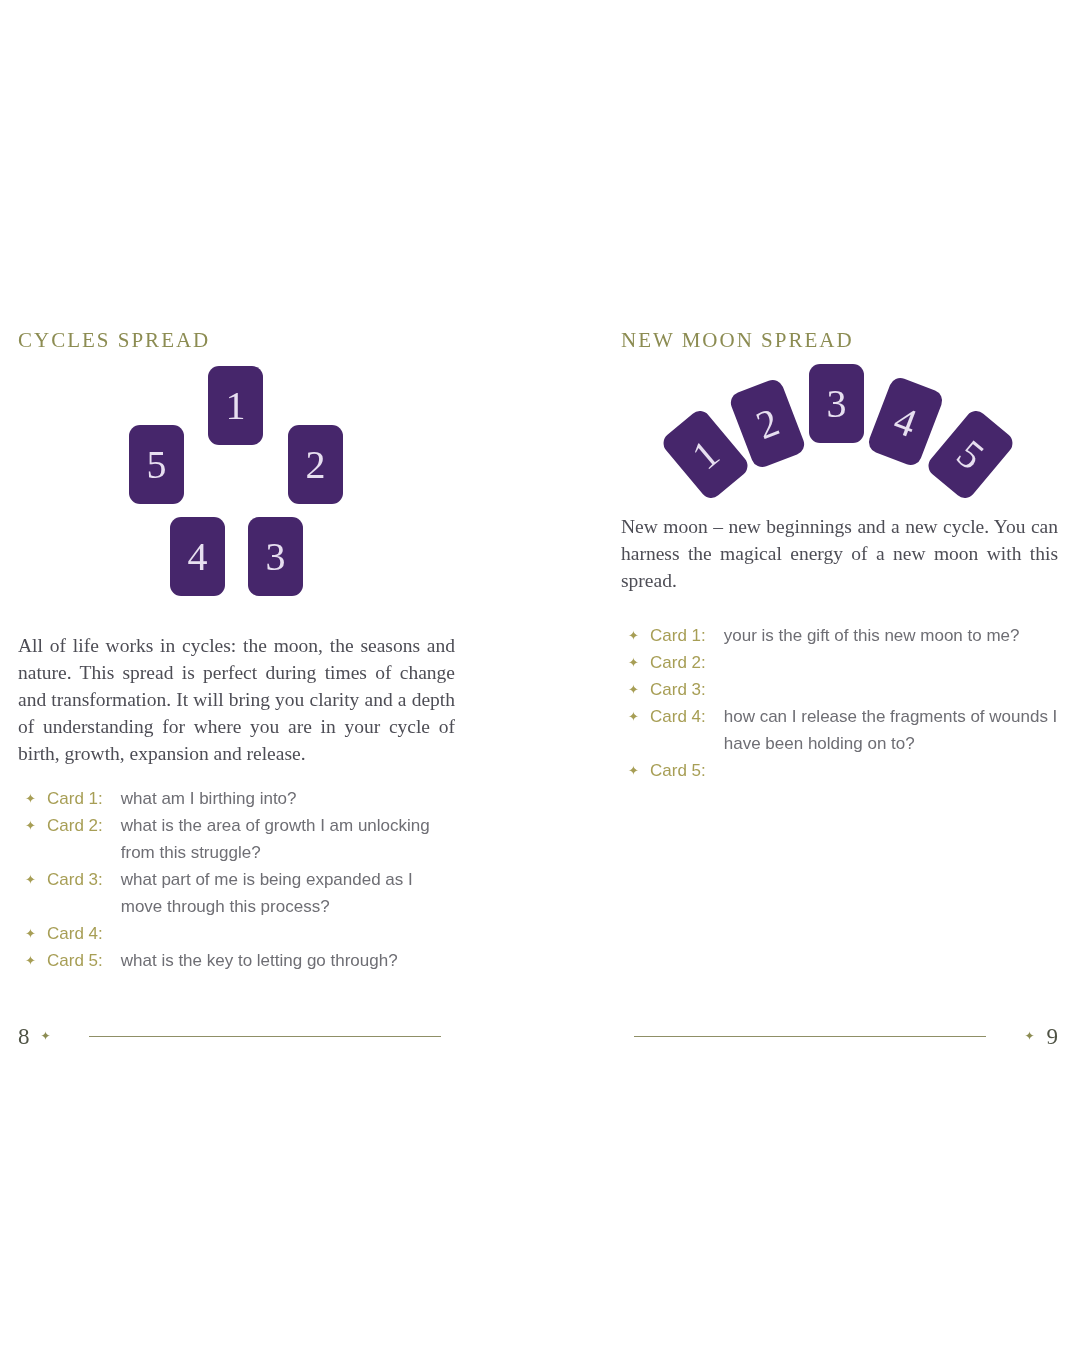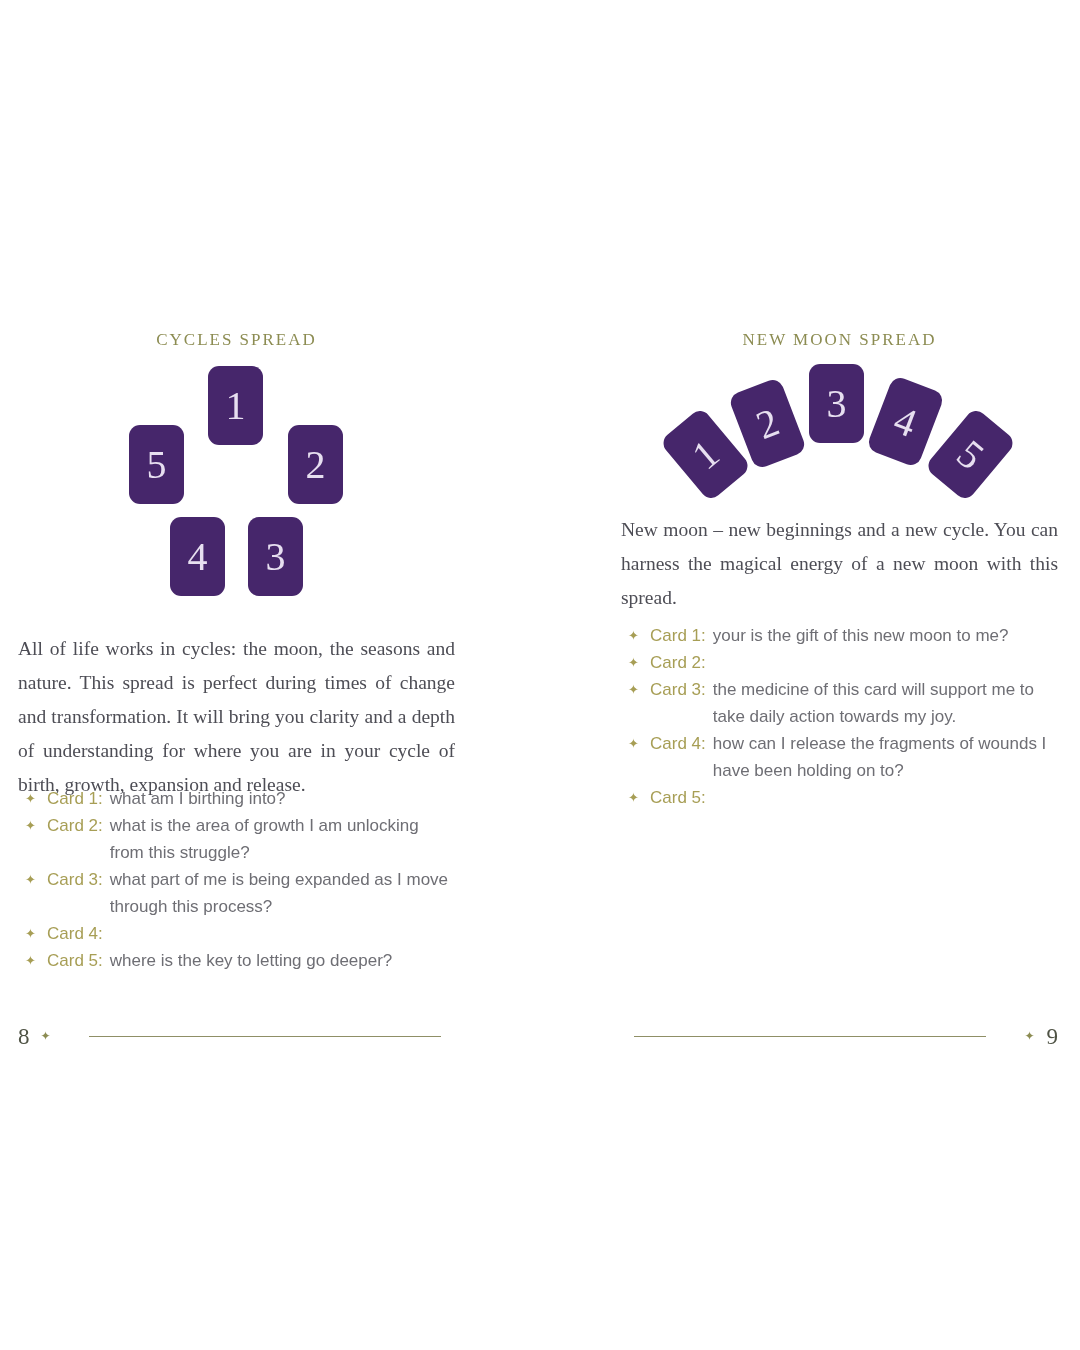--- a/index.html
+++ b/index.html
@@ -16,24 +16,23 @@
     width:437px;
     height:1350px;
   }
   .page-left  { left:18px; }
   .page-right { left:621px; }
 
   .page-title {
     position:absolute;
     top:327px; left:0;
     width:100%;
-    text-align:center;
     font-family:"Liberation Serif", serif;
     font-weight:normal;
-    font-size:17px;
+    font-size:21px;
     line-height:26px;
     letter-spacing:2px;
     color:#8C8C52;
   }
 
   
   .spread-layout { position:absolute; left:0; width:437px; }
   .cycles-layout { top:366px; height:235px; }
   .fan-layout    { top:360px; height:160px; }
 
@@ -64,21 +63,21 @@
   .pos-f5 { left:322px; top:55px; transform:rotate(40deg);  }
 
   
   .intro {
     position:absolute;
     left:0;
     width:437px;
     text-align:justify;
     font-family:"Liberation Serif", serif;
     font-size:19.5px;
-    line-height:34px;
+    line-height:27px;
     color:#4D4D55;
   }
   .intro-left  { top:632px; }
   .intro-right { top:513px; }
 
   
   .card-list {
     position:absolute;
     left:0;
     width:437px;
@@ -98,21 +97,21 @@
   .bullet {
     flex:0 0 14px;
     color:#A79E55;
     font-size:13px;
     margin-right:8px;
     line-height:27px;
   }
   .card-label {
     color:#A79E55;
     white-space:nowrap;
-    margin-right:7px;
+    margin-right:18px;
     text-align:center;
   }
   .q-text { flex:1; }
 
   
   .footer {
     position:absolute;
     top:1020px;
     left:0;
     width:437px;
@@ -185,21 +184,21 @@
       <span class="card-label">Card 3:</span>
       <span class="q-text">what part of me is being expanded as I move through this process?</span>
     </li>
     <li>
       <span class="bullet">✦</span>
       <span class="card-label">Card 4:</span>
     </li>
     <li>
       <span class="bullet">✦</span>
       <span class="card-label">Card 5:</span>
-      <span class="q-text">where is the key to letting go deeper?</span>
+      <span class="q-text">what is the key to letting go through?</span>
     </li>
   </ul>
 
   <div class="footer footer-left">
     <span class="pageno">8</span>
     <span class="footstar">✦</span>
     <div class="rule"></div>
   </div>
 
 </section>
@@ -234,21 +233,20 @@
       <span class="card-label">Card 1:</span>
       <span class="q-text">your is the gift of this new moon to me?</span>
     </li>
     <li>
       <span class="bullet">✦</span>
       <span class="card-label">Card 2:</span>
     </li>
     <li>
       <span class="bullet">✦</span>
       <span class="card-label">Card 3:</span>
-      <span class="q-text">the medicine of this card will support me to take daily action towards my joy.</span>
     </li>
     <li>
       <span class="bullet">✦</span>
       <span class="card-label">Card 4:</span>
       <span class="q-text">how can I release the fragments of wounds I have been holding on to?</span>
     </li>
     <li>
       <span class="bullet">✦</span>
       <span class="card-label">Card 5:</span>
     </li>

